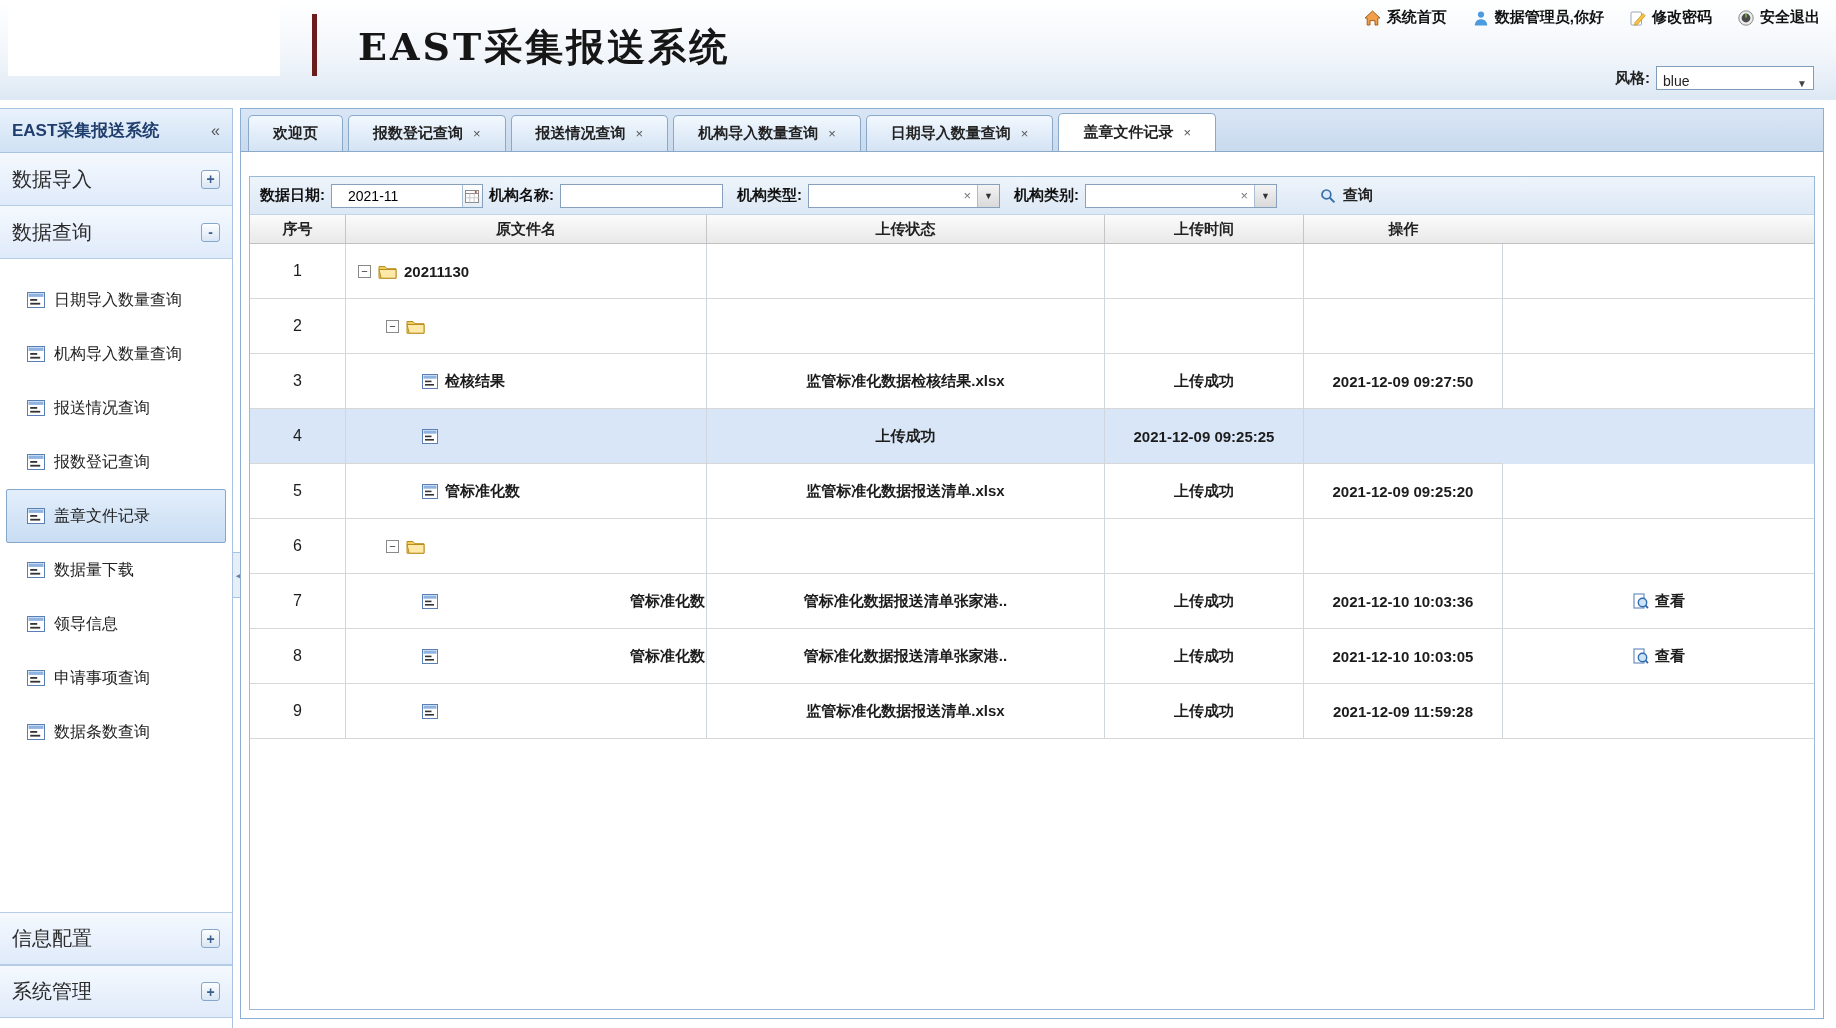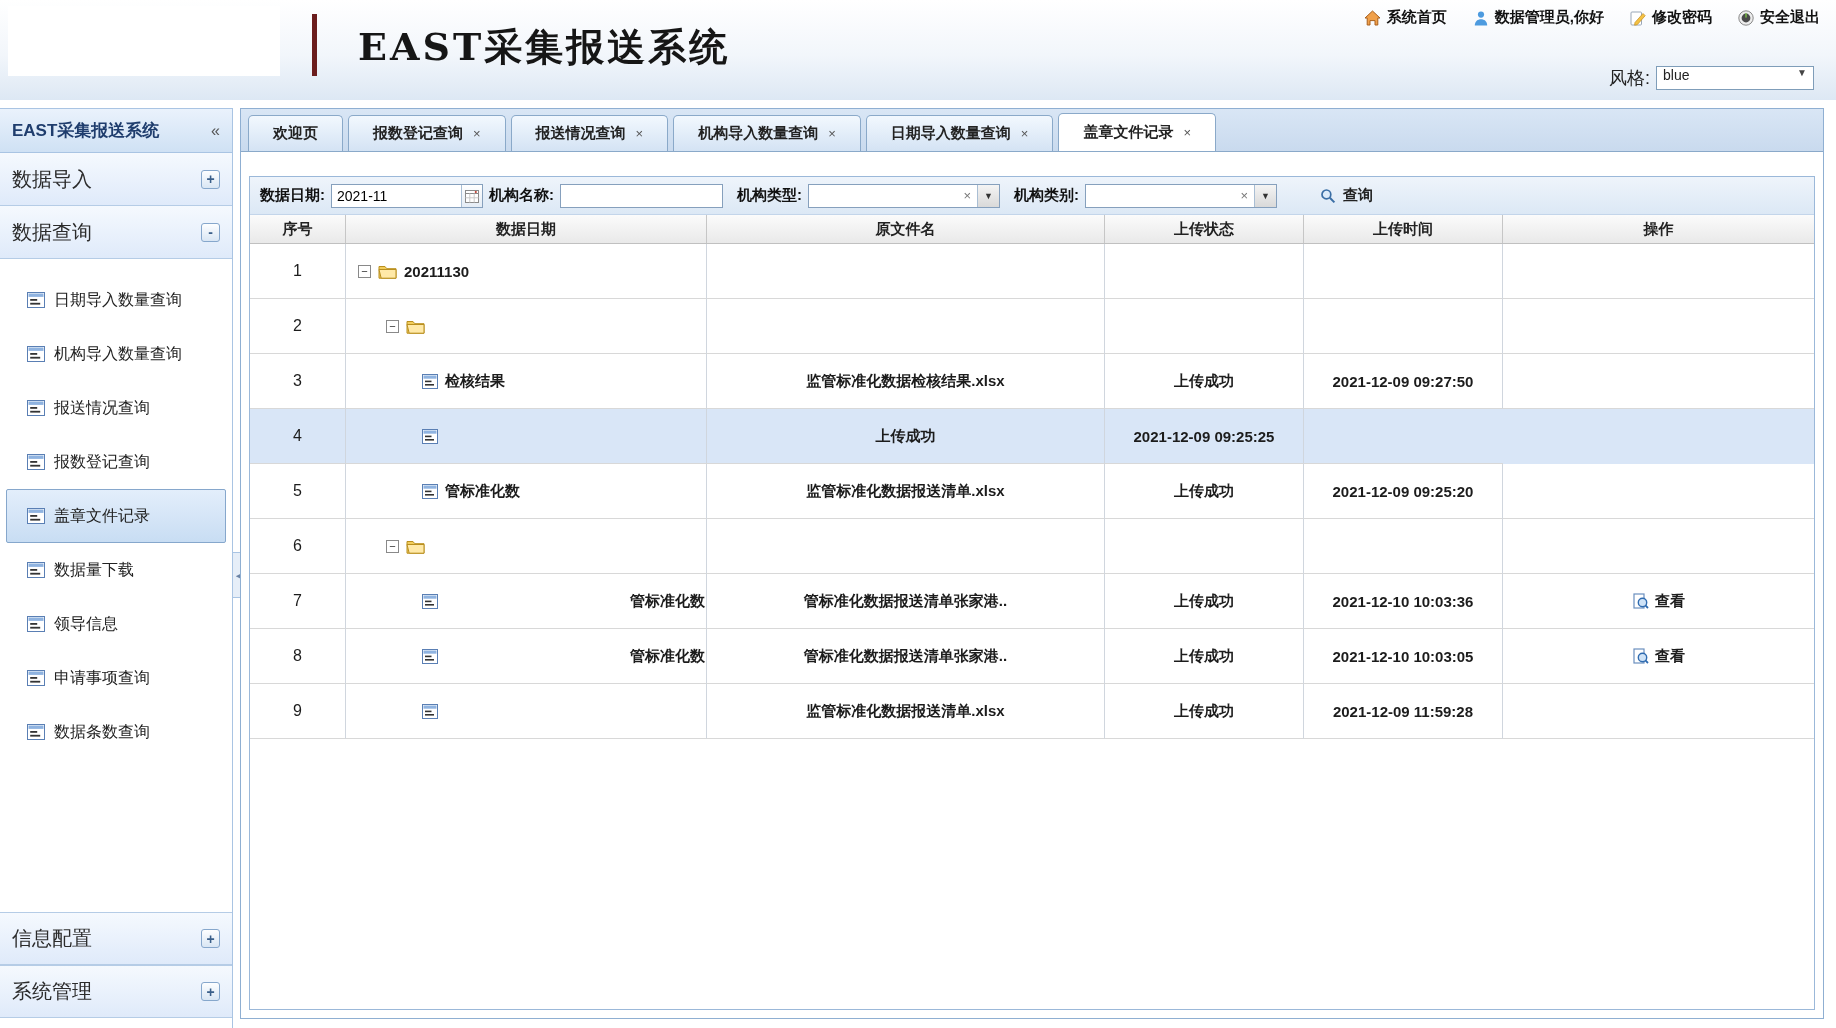--- a/index.html
+++ b/index.html
@@ -10,23 +10,23 @@
   .hdr { position:absolute; left:0; top:0; width:1836px; height:100px;
     background:linear-gradient(to bottom,#ffffff 0%,#f2f6fb 55%,#dde8f4 100%); }
   .logo-box { position:absolute; left:8px; top:6px; width:272px; height:70px; background:#fff; }
   .logo-divider { position:absolute; left:312px; top:14px; width:5px; height:62px; background:#6b1d1d; }
   .app-title { position:absolute; left:358px; top:22px; font-family:"DejaVu Serif","Liberation Serif",serif;
     font-size:38px; font-weight:700; letter-spacing:3px; color:#161616; }
   .toplinks { position:absolute; top:8px; right:16px; display:flex; gap:26px; align-items:center; }
   .toplink { display:flex; gap:6px; align-items:center; font-size:15px; color:#111; cursor:pointer; font-weight:600;}
   .toplink svg { display:block; }
   .stylebar { position:absolute; top:66px; right:22px; display:flex; align-items:center; gap:6px; }
-  .stylebar .lbl { font-size:18px; color:#222; font-weight:400;margin-left:15px; }
+  .stylebar .lbl { font-size:15px; color:#222; font-weight:700;margin-left:15px; }
   .styleselect { width:158px; height:24px; border:1px solid #7f9db9; background:#fff; display:flex;
-    align-items:flex-start; padding:0 6px; font-size:14px; color:#222; cursor:pointer; }
+    align-items:flex-end; padding:0 6px; font-size:14px; color:#222; cursor:pointer; }
   .styleselect .arrow { margin-left:auto; font-size:10px; color:#444; }
 
   
   .sidebar { position:absolute; left:0; top:108px; width:233px; height:920px;
     border-top:1px solid #a9c4e3; border-right:1px solid #a9c4e3; background:#fff;
     display:flex; flex-direction:column; }
   .side-title { height:44px; background:linear-gradient(to bottom,#eaf2fc,#cfe1f4);
     border-bottom:1px solid #a9c4e3; display:flex; align-items:center; padding:0 12px; }
   .side-title .t { font-size:17px; font-weight:700; color:#1f3d6d; }
   .side-title .collapse { margin-left:auto; font-size:16px; color:#555; cursor:pointer; }
@@ -57,21 +57,21 @@
   .tab.active { background:#ffffff; height:38px; position:relative; z-index:2; }
   .tab .tab-close { font-size:13px; color:#555; cursor:pointer; font-weight:400; }
   .content { position:absolute; left:0; top:42px; right:0; bottom:0; background:#fff; border-top:1px solid #8aa9c9; }
   .inner { position:absolute; left:8px; right:8px; top:24px; bottom:8px; border:1px solid #9bb8d9; background:#fff; }
 
   
   .filterbar { height:38px; background:linear-gradient(to bottom,#eef4fb,#dce8f5);
     border-bottom:1px solid #c3d5ea; display:flex; align-items:center; padding:0 10px; gap:6px; }
   .filterbar .flbl { font-size:15px; font-weight:700; color:#111; white-space:nowrap; }
   .fld { height:24px; border:1px solid #86a0bd; background:#fff; display:flex; align-items:center; }
-  .fld input { border:none; outline:none; height:100%; width:100%; font-size:14px; padding:0 5px;
+  .fld input { border:none; outline:none; height:100%; width:100%; font-size:14px; padding:0 16px;
     font-family:inherit; background:transparent; }
   .fld-date { width:152px; }
   .fld-date .calbtn { width:24px; height:22px; border-left:1px solid #a9bed4;
     background:linear-gradient(to bottom,#fff,#e4ecf5); display:flex; align-items:center; justify-content:center; cursor:pointer; }
   .fld-name { width:163px; margin-right:8px; }
   .fld-combo { width:192px; margin-right:8px; }
   .fld-combo .clear { margin-left:auto; color:#777; font-size:13px; padding:0 6px; cursor:pointer; }
   .fld-combo .dropbtn { width:22px; height:22px; border-left:1px solid #a9bed4;
     background:linear-gradient(to bottom,#f4f4f4,#d9d9d9); display:flex; align-items:center; justify-content:center;
     font-size:9px; color:#333; cursor:pointer; }
@@ -323,21 +323,20 @@
           <svg class="icon" width="16" height="16" viewBox="0 0 16 16">
             <circle cx="6.4" cy="6.4" r="4.4" fill="#dcebfa" stroke="#3a6ea5" stroke-width="1.7"></circle>
             <line x1="9.8" y1="9.8" x2="14.4" y2="14.4" stroke="#3a6ea5" stroke-width="2"></line>
           </svg>
           <span>查询</span>
         </div>
       </div>
 
       <div class="grid-head">
           <div class="hc">序号</div>
-          <div class="hc">数据日期</div>
           <div class="hc">原文件名</div>
           <div class="hc">上传状态</div>
           <div class="hc">上传时间</div>
           <div class="hc">操作</div>
         </div>
       <div id="tbody">
           <div class="trow">
             <div class="tc seq">1</div>
             <div class="tc tree" style="padding-left: 12px;">
               <span class="expander"></span>

